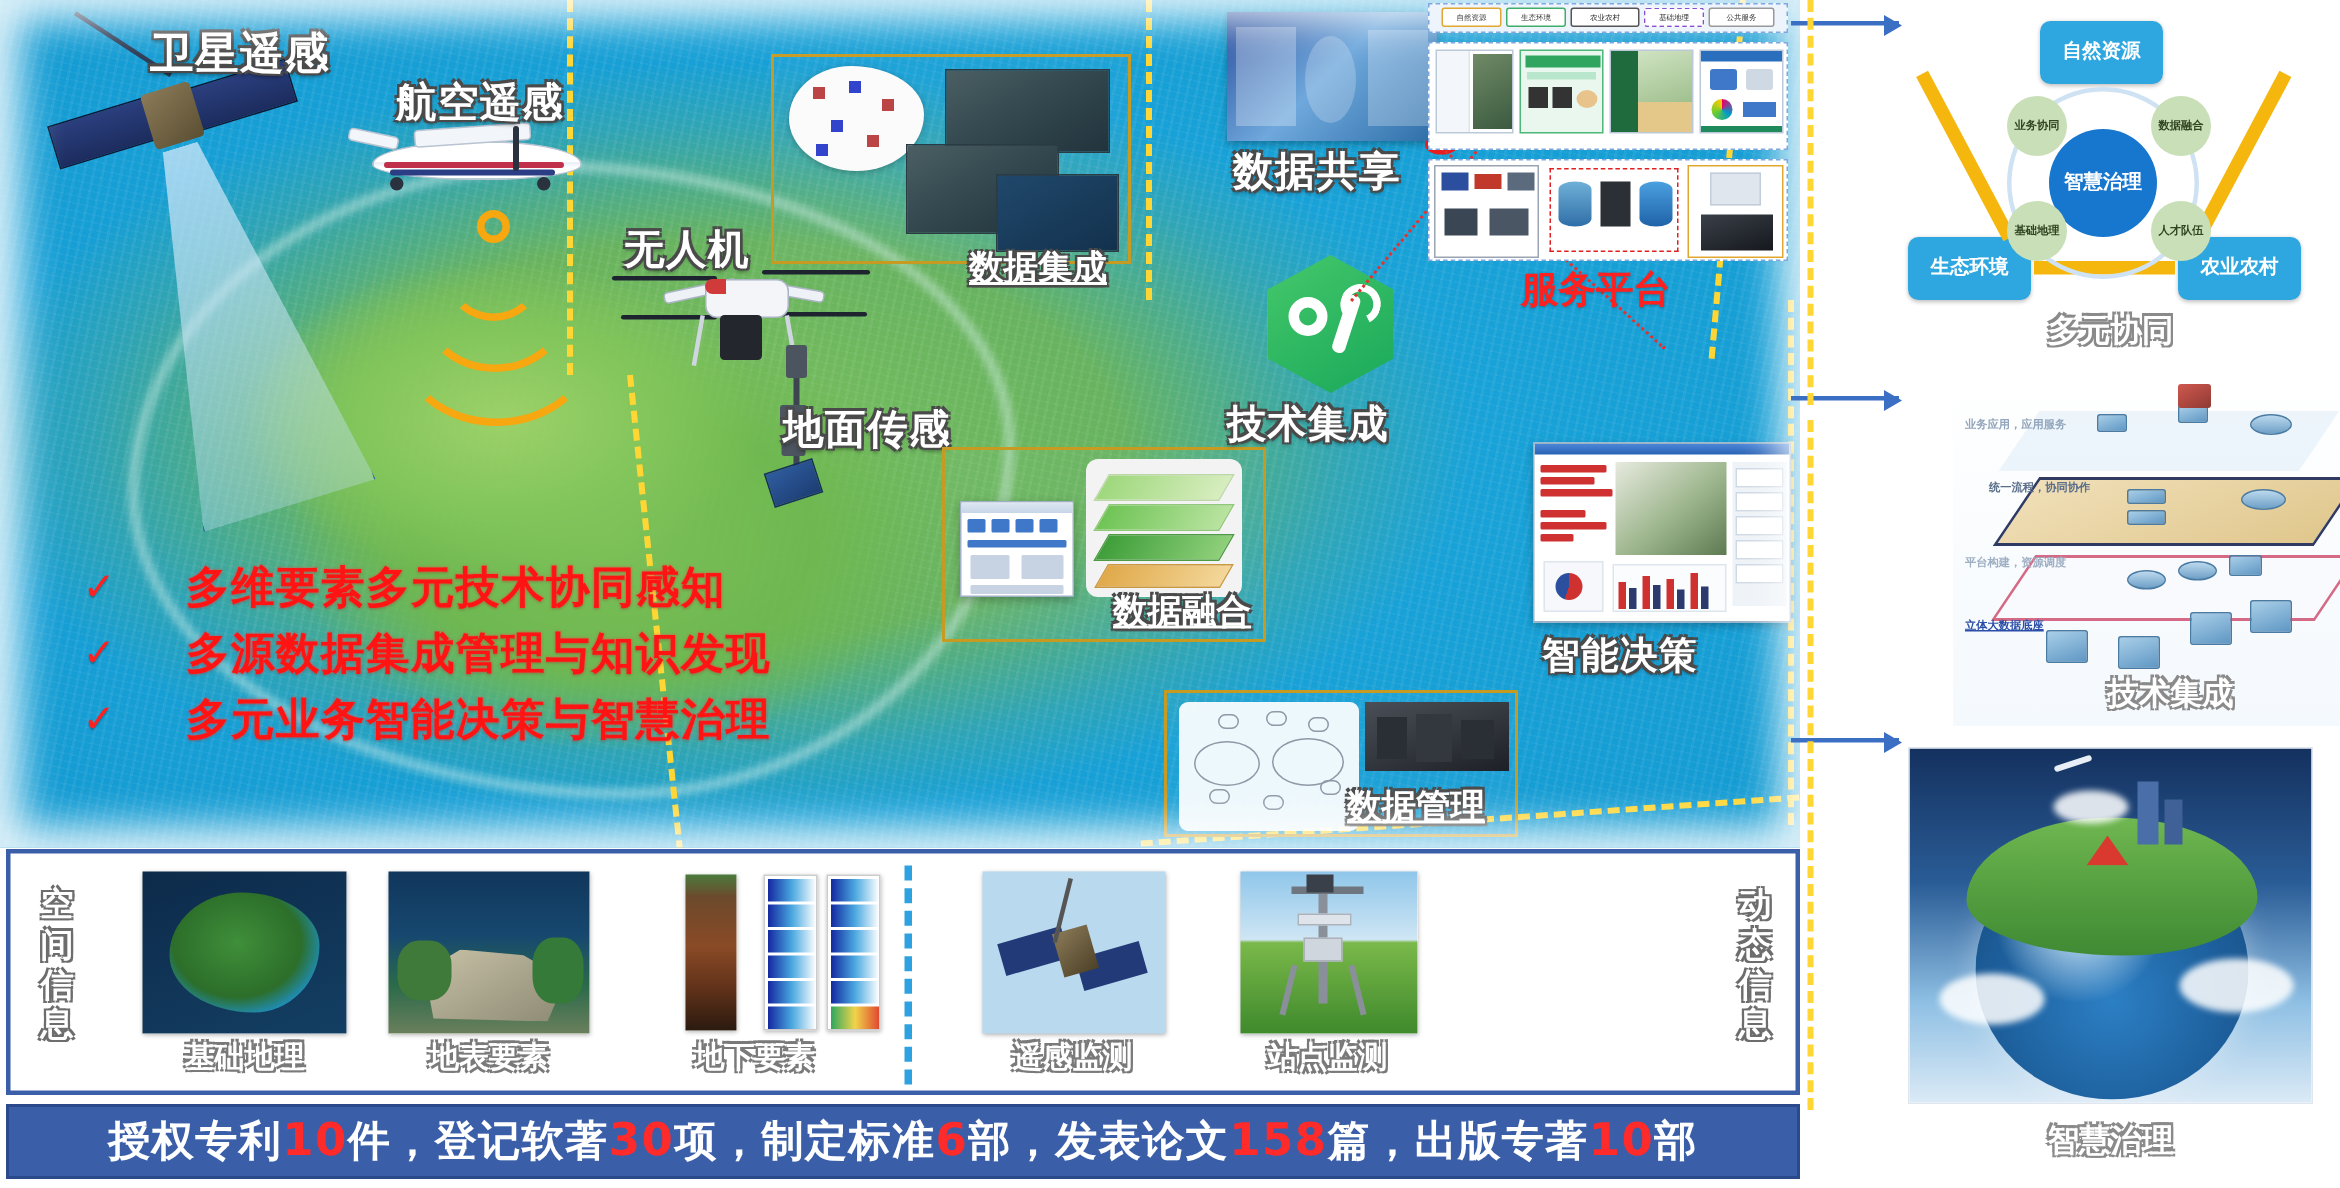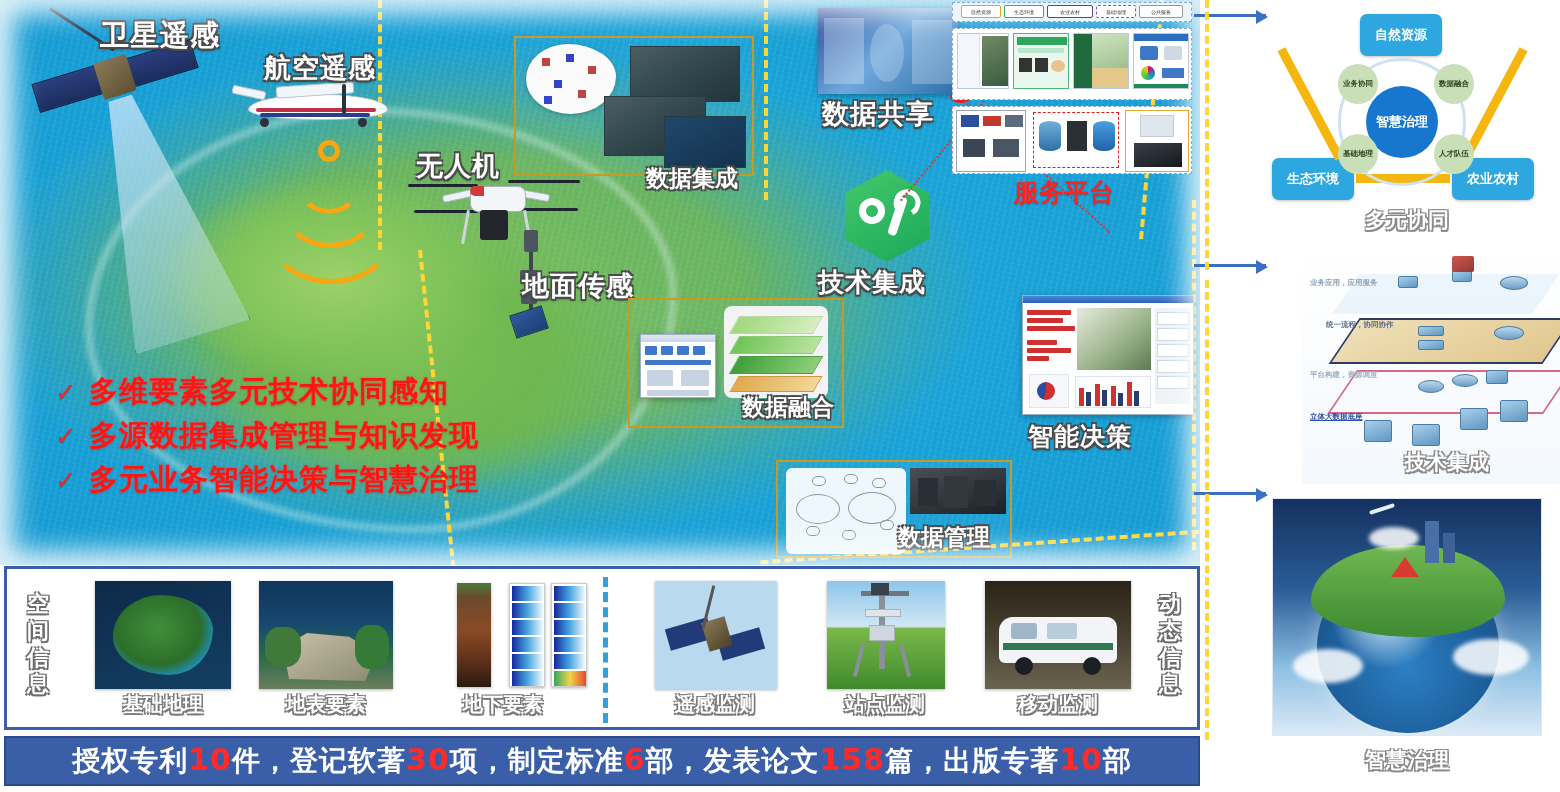--- a/index.html
+++ b/index.html
@@ -101,27 +101,29 @@
   .gs-panel{ position:absolute; background:linear-gradient(160deg,#2f5c9e,#1d3d73); border:1px solid #16305c; transform:rotate(-18deg); }
 
   
   .bullets{ position:absolute; left:55px; top:370px; }
   .bullet-row{ display:flex; align-items:center; gap:12px; height:44px; }
   .bullet-check{ color:#ff2020; font-size:26px; font-weight:bold; width:22px; text-align:center;
      text-shadow:0 1px 1px rgba(0,0,0,.25);}
   .bullet-text{
     color:#ff1414; font-size:29px; font-weight:bold; letter-spacing:1px; white-space:nowrap;
     text-shadow: 0 0 2px rgba(255,80,80,.8), 0 1px 2px rgba(0,0,0,.22);
+    margin-left: 35px;
   }
 
   
   .callout{ position:absolute; border:2.5px solid #c79a22; background:rgba(255,255,255,0.03); }
   .callout-title{
     position:absolute; color:#ffffff; font-weight:bold; font-size:23px; white-space:nowrap;
     text-shadow: -1.6px -1.6px 0 #4a4a4a, 1.6px -1.6px 0 #4a4a4a, -1.6px 1.6px 0 #4a4a4a, 1.6px 1.6px 0 #4a4a4a;
+    text-decoration: underline;
   }
 
   
   .thumb{ position:absolute; overflow:hidden; }
   .thumb-net{
     background:#fbfbfb; border-radius:46% 54% 50% 50%/50% 46% 54% 50%;
     box-shadow:0 1px 4px rgba(0,0,0,.25);
   }
   .sat-tile{ position:absolute; background:linear-gradient(150deg,#4b5f63,#32474e 50%,#22333c); border:1px solid #2a3b44; }
 
@@ -661,31 +663,20 @@
         <div style="position:absolute; left:34px; top:10px; width:48px; height:5px; background:#6f767f;"></div>
         <div style="position:absolute; left:44px; top:2px; width:18px; height:12px; background:#3a4049;"></div>
         <div style="position:absolute; left:38px; top:28px; width:36px; height:8px; background:#dfe4ea; border:1px solid #aab2bb;"></div>
         <div style="position:absolute; left:42px; top:44px; width:26px; height:16px; background:#cfd6de; border:1px solid #aab2bb;"></div>
         <div style="position:absolute; left:30px; top:62px; width:4px; height:34px; background:#8a9099; transform:rotate(14deg);"></div>
         <div style="position:absolute; left:76px; top:62px; width:4px; height:34px; background:#8a9099; transform:rotate(-14deg);"></div>
       </div>
       <div class="cell-cap" style="top:110px;">站点监测</div>
     </div>
 
-    <div class="cell" style="left:962px; top:12px; width:178px; height:140px;">
-      <div class="cell-img" style="left:16px; top:0; width:146px; height:108px; background:linear-gradient(180deg,#2b2418,#4a4232 55%,#6b6450);">
-        <div style="position:absolute; left:14px; top:36px; width:118px; height:46px; background:#f2f4f7; border-radius:14px 10px 6px 6px;"></div>
-        <div style="position:absolute; left:18px; top:62px; width:110px; height:7px; background:#2f7a52;"></div>
-        <div style="position:absolute; left:26px; top:42px; width:26px; height:16px; background:#9fb6c8; border-radius:3px;"></div>
-        <div style="position:absolute; left:62px; top:42px; width:30px; height:16px; background:#b8ccda; border-radius:2px;"></div>
-        <div style="position:absolute; left:30px; top:76px; width:18px; height:18px; border-radius:50%; background:#1c1f24;"></div>
-        <div style="position:absolute; left:98px; top:76px; width:18px; height:18px; border-radius:50%; background:#1c1f24;"></div>
-      </div>
-      <div class="cell-cap" style="top:110px;">移动监测</div>
-    </div>
 
     <div class="v-label" style="left:1146px; top:22px;">
         <div>动</div>
         <div>态</div>
         <div>信</div>
         <div>息</div>
       </div>
   </div>
 
   <div class="banner">

